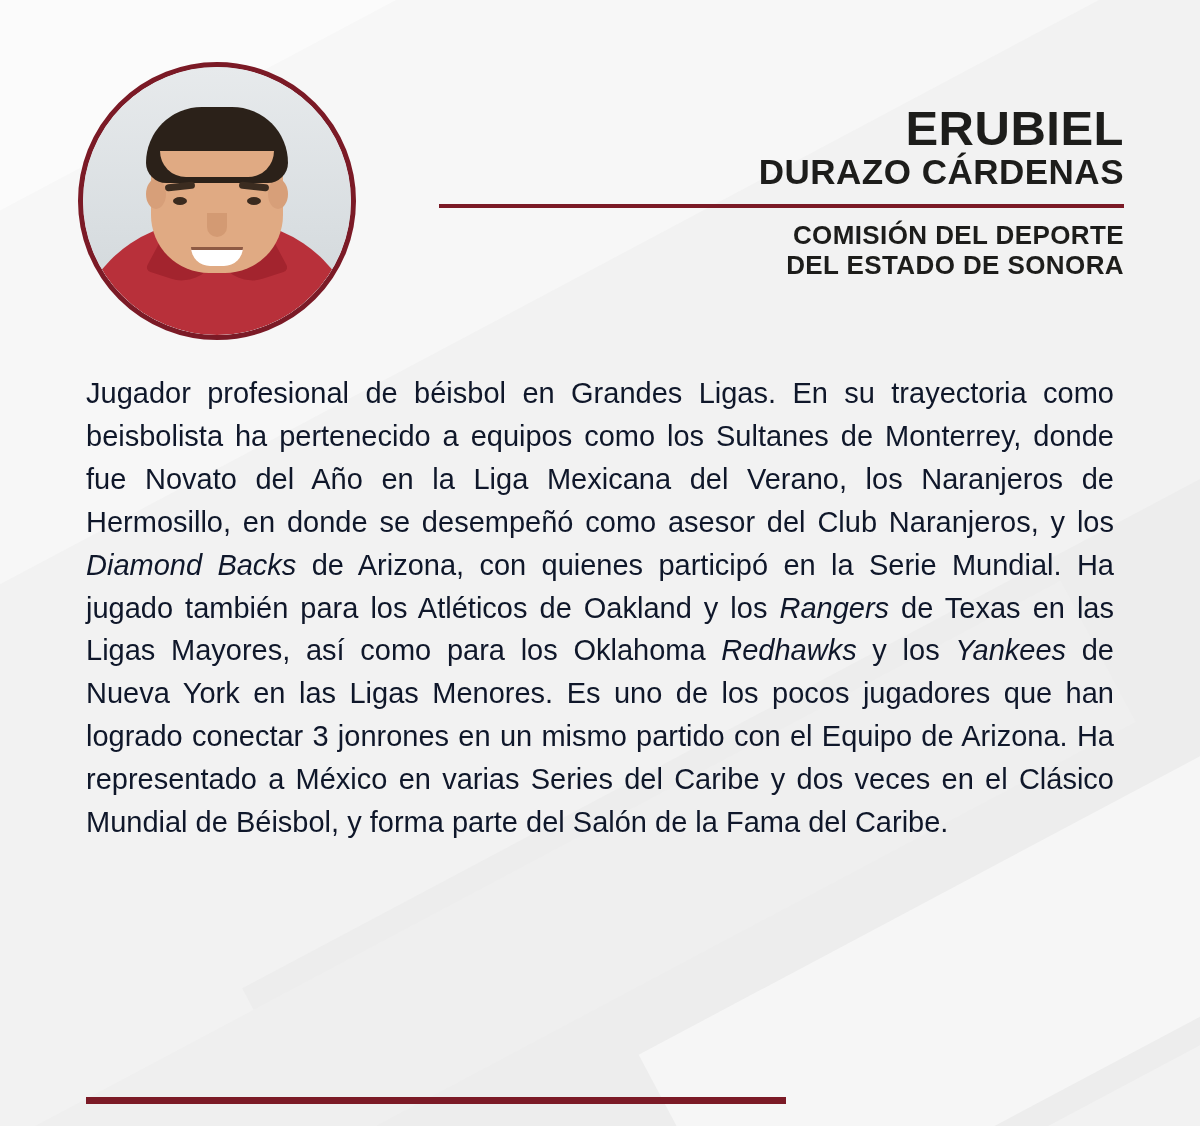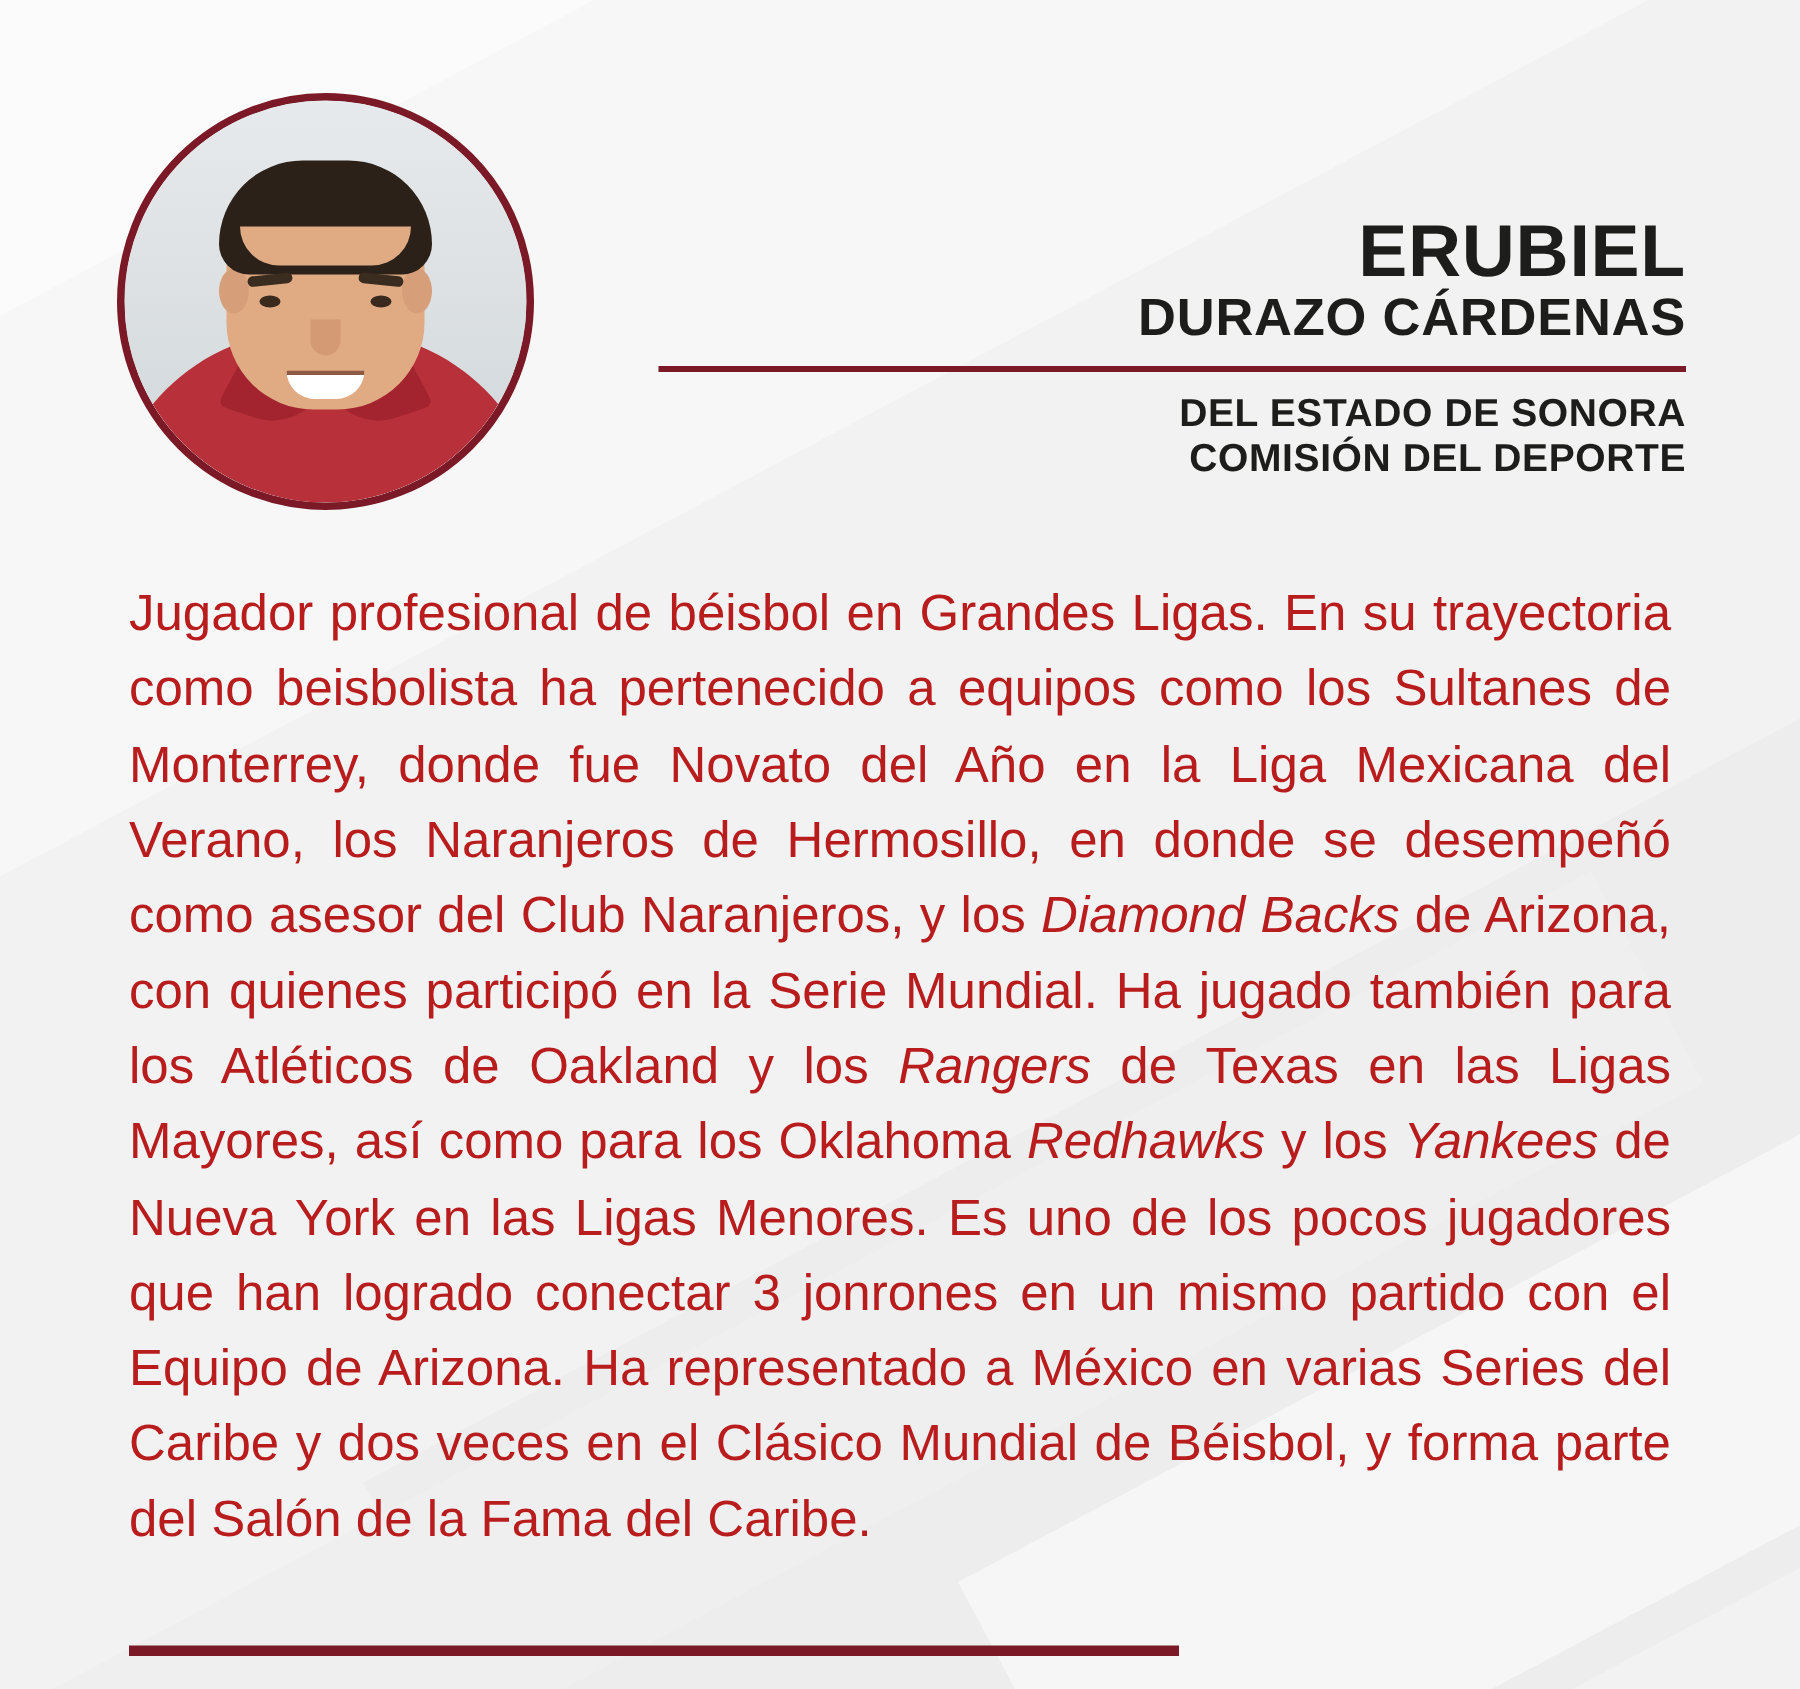--- a/index.html
+++ b/index.html
@@ -225,21 +225,20 @@
     border-radius: 0 0 28px 28px;
     border-top: 3px solid #8e5a44;
   }
 
   .title-block {
     position: absolute;
     right: 76px;
     top: 104px;
     text-align: right;
     width: 700px;
-    margin-top: 40px;
   }
   .name-line1, .name-line2 {
     font-weight: bold;
     color: #1d1d1b;
     letter-spacing: 0.5px;
     line-height: 1.02;
   }
   .name-line1 { font-size: 49px; }
   .name-line2 { font-size: 35px; }
   .title-rule {
@@ -252,25 +251,25 @@
     font-size: 26px;
     font-weight: bold;
     color: #1d1d1b;
     letter-spacing: 0.4px;
     line-height: 1.18;
   }
 
   .body-text {
     position: absolute;
     left: 86px;
-    top: 384px;
+    top: 372px;
     width: 1028px;
-    font-size: 34px;
+    font-size: 29px;
     line-height: 1.48;
-    color: #b91c1c;
+    color: #0f172a;
     text-align: justify;
     text-justify: inter-word;
   }
   .body-text em { font-style: italic; }
 
   .bottom-bar {
     position: absolute;
     left: 86px;
     bottom: 22px;
     width: 700px;
@@ -308,21 +307,21 @@
         <div class="p-eye-r"></div>
         <div class="p-nose"></div>
         <div class="p-mouth"></div>
       </div>
     </div>
 
     <div class="title-block">
       <div class="name-line1">ERUBIEL</div>
       <div class="name-line2">DURAZO CÁRDENAS</div>
       <div class="title-rule"></div>
+      <div class="subtitle">COMISIÓN DEL DEPORTE</div>
       <div class="subtitle">DEL ESTADO DE SONORA</div>
-      <div class="subtitle">COMISIÓN DEL DEPORTE</div>
     </div>
   </div>
 
   <div class="body-text" id="bio"><span>Jugador profesional de béisbol en Grandes Ligas. En su trayectoria como beisbolista ha pertenecido a equipos como los Sultanes de Monterrey, donde fue Novato del Año en la Liga Mexicana del Verano, los Naranjeros de Hermosillo, en donde se desempeñó como asesor del Club Naranjeros, y los </span><em>Diamond Backs</em><span> de Arizona, con quienes participó en la Serie Mundial. Ha jugado también para los Atléticos de Oakland y los </span><em>Rangers</em><span> de Texas en las Ligas Mayores, así como para los Oklahoma </span><em>Redhawks</em><span> y los </span><em>Yankees</em><span> de Nueva York en las Ligas Menores. Es uno de los pocos jugadores que han logrado conectar 3 jonrones en un mismo partido con el Equipo de Arizona. Ha representado a México en varias Series del Caribe y dos veces en el Clásico Mundial de Béisbol, y forma parte del Salón de la Fama del Caribe.</span></div>
 
   <div class="bottom-bar"></div>
 </div>
 
 </body></html>

